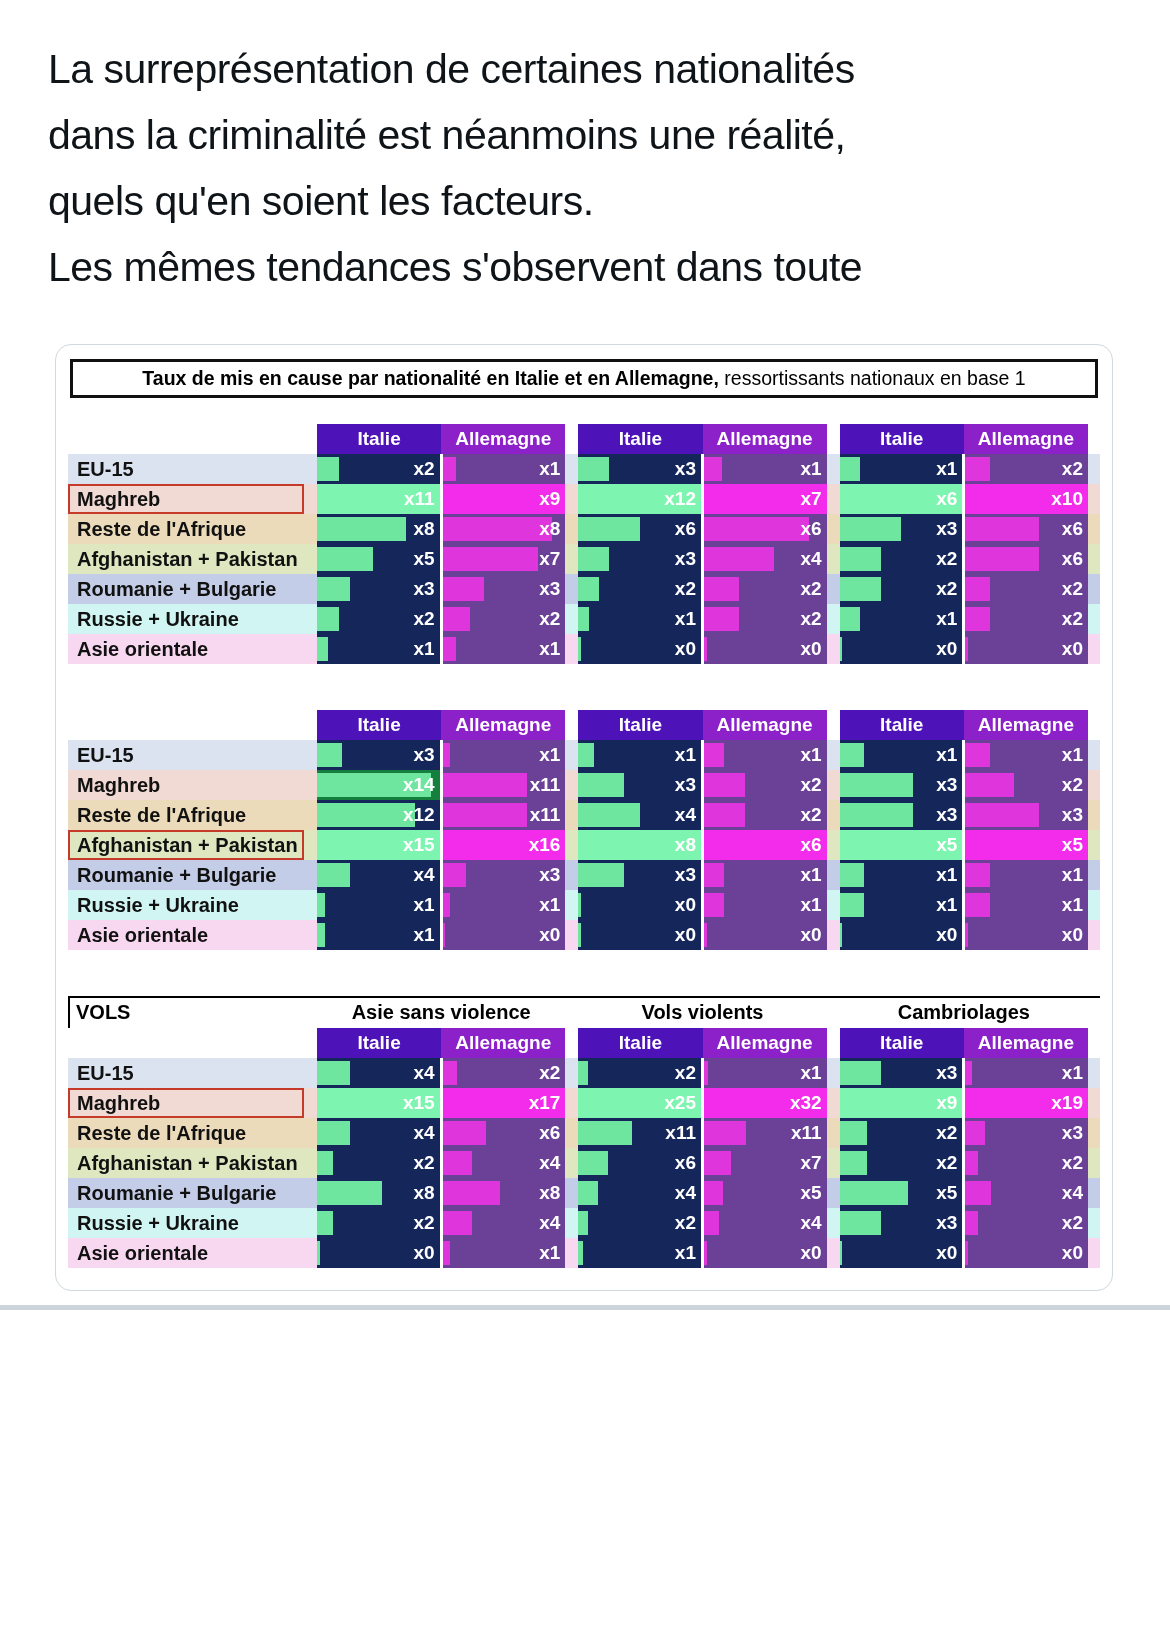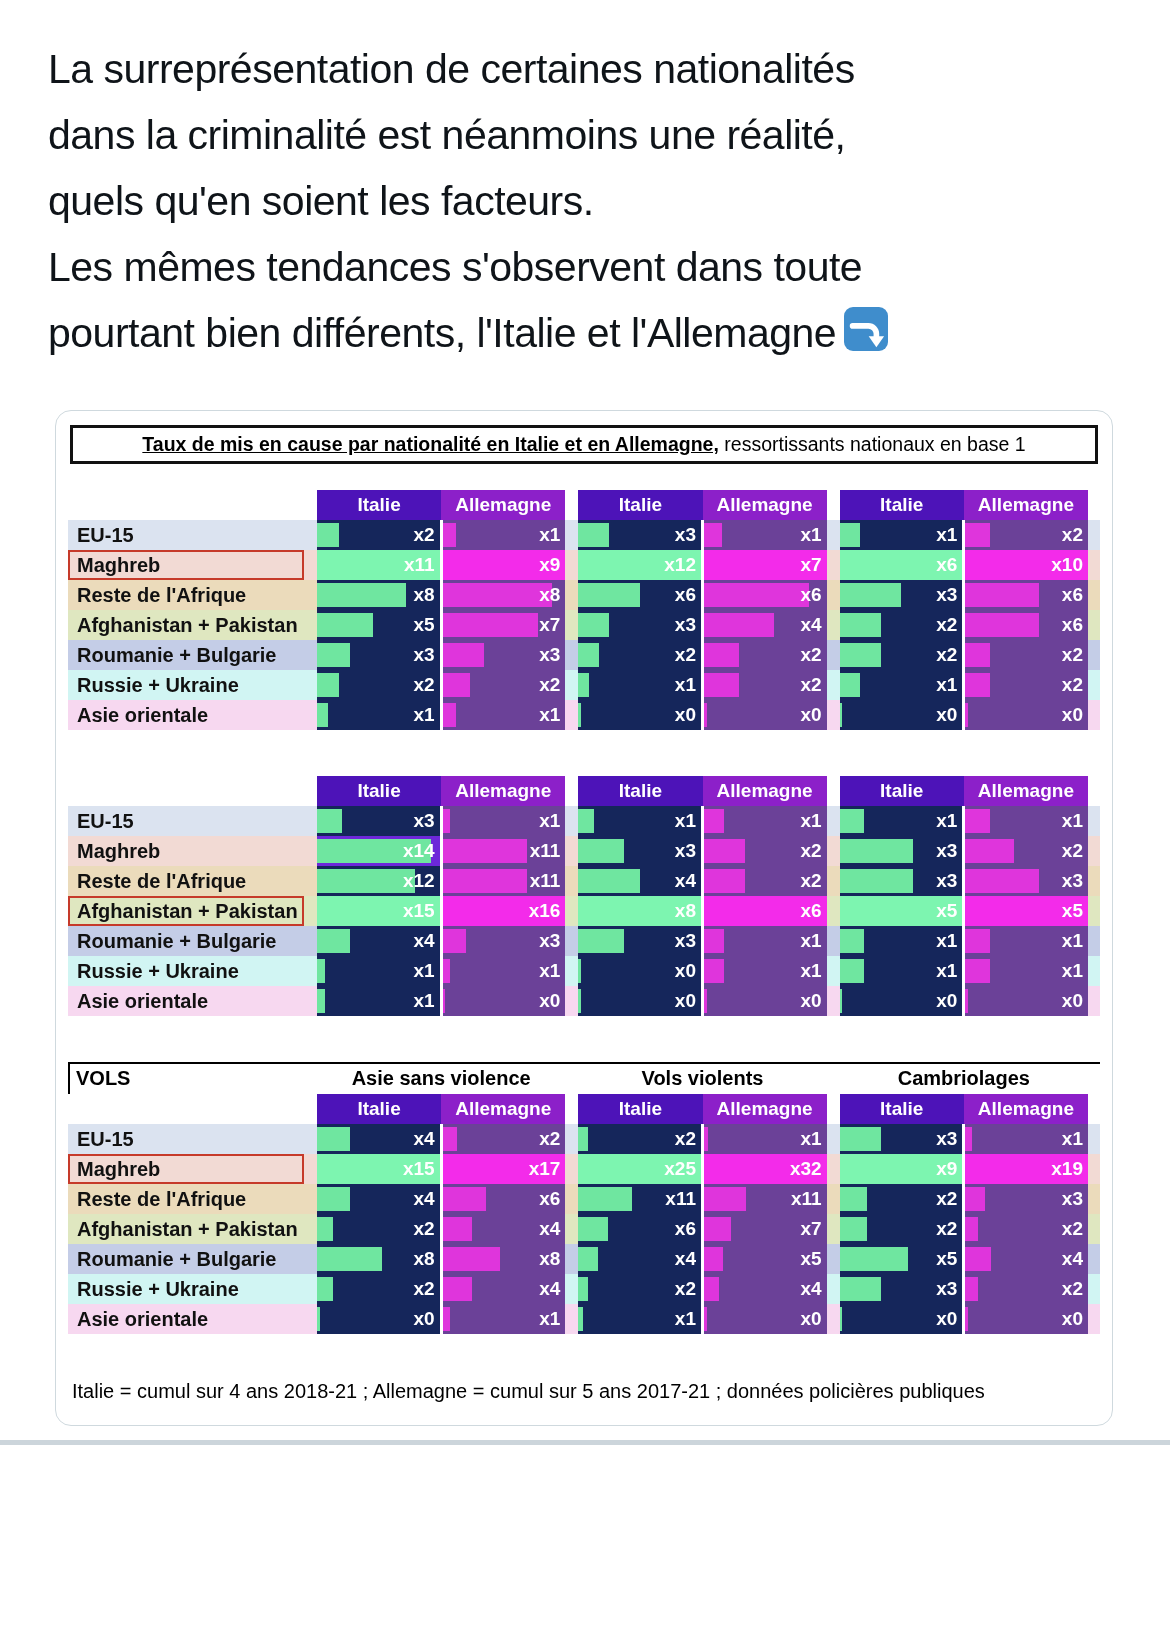--- a/index.html
+++ b/index.html
@@ -2,21 +2,21 @@
 <html><head>
 <meta charset="utf-8">
 <style>
   html,body{margin:0;padding:0;background:#fff;}
   body{width:1170px;font-family:"Liberation Sans","DejaVu Sans",sans-serif;color:#0f1419;}
   .tweet-text{padding:36px 48px 0 48px;font-size:41px;line-height:66px;font-weight:400;letter-spacing:-0.5px;}
   .tweet-line{white-space:nowrap;}
   .emoji-box{display:inline-block;width:44px;height:44px;border-radius:9px;vertical-align:-7px;margin-left:8px;}
   .card{margin:44px 55px 0 55px;width:1058px;border:1px solid #cfd9de;border-radius:16px;background:#fff;padding:12px 12px 22px 12px;box-sizing:border-box;}
   .chart-title{border:3px solid #111;margin:2px 2px 24px 2px;padding:5px 4px;text-align:center;font-size:19.5px;white-space:nowrap;color:#000;}
-  .chart-title b{font-weight:700;text-decoration:underline;}
+  .chart-title b{font-weight:700;}
   .srow{display:grid;grid-template-columns:236px 1fr 1fr 1fr;column-gap:13px;padding-right:12px;align-items:stretch;}
   .section{margin-top:26px;}
   .section + .section{margin-top:46px;}
   .head{border-top:2px solid #000;height:30px;}
   .sec-label{border-left:2px solid #000;padding-left:6px;font-weight:700;font-size:20px;line-height:29px;color:#000;white-space:nowrap;}
   .col-title{text-align:center;font-weight:700;font-size:20px;line-height:29px;color:#000;}
   .country-row{height:30px;}
   .panel{display:flex;}
   .panel.cells{gap:3px;background:#fff;}
   .chead{flex:1;color:#fff;font-weight:700;font-size:19px;line-height:30px;text-align:center;}
@@ -32,24 +32,20 @@
   .bottom-divider{margin-top:14px;width:1170px;height:5px;background:#ccd5db;}
 </style>
 </head>
 <body>
 
 <div class="tweet-text" style="color: rgb(15, 20, 25);">
   <div class="tweet-line">La surreprésentation de certaines nationalités</div>
   <div class="tweet-line">dans la criminalité est néanmoins une réalité,</div>
   <div class="tweet-line">quels qu'en soient les facteurs.</div>
   <div class="tweet-line">Les mêmes tendances s'observent dans toute</div>
-  <div class="tweet-line"><span>pourtant bien différents, l'Italie et l'Allemagne</span><span class="emoji-box" style="background: rgb(63, 141, 204);"><svg width="44" height="44" viewBox="0 0 36 36">
-          <path d="M7 13 H20 a6.5 6.5 0 0 1 6.5 6.5 V22" fill="none" stroke="#fff" stroke-width="4.6" stroke-linecap="round"></path>
-          <polygon points="20.2,21.5 32.8,21.5 26.5,30.5" fill="#fff"></polygon>
-        </svg></span></div>
 </div>
 
 <div class="card">
   <div class="chart-title"><b>Taux de mis en cause par nationalité en Italie et en Allemagne,</b><span> ressortissants nationaux en base 1</span></div>
 
   <div>
       <div class="section">
         <div class="srow country-row">
           <div class=""></div>
           <div class="panel">
@@ -342,21 +338,21 @@
             </div>
             <div class="cell" style="background: rgb(107, 65, 152);">
               <div class="bar" style="background: rgb(223, 53, 220); width: 20%;"></div>
               <div class="val">x1</div>
             </div>
           </div>
         </div>
         <div class="srow drow" style="background: rgb(242, 218, 212);">
           <div class="rlabel">Maghreb</div>
           <div class="panel cells">
-            <div class="cell" style="background: #6d28d9;">
+            <div class="cell" style="background: #15803d;">
               <div class="bar" style="background: rgb(111, 230, 160); width: 93.3333%;"></div>
               <div class="val">x14</div>
             </div>
             <div class="cell" style="background: rgb(107, 65, 152);">
               <div class="bar" style="background: rgb(223, 53, 220); width: 68.75%;"></div>
               <div class="val">x11</div>
             </div>
           </div>
           <div class="panel cells">
             <div class="cell" style="background: rgb(21, 38, 91);">
@@ -794,16 +790,15 @@
             </div>
             <div class="cell" style="background: rgb(107, 65, 152);">
               <div class="bar" style="background: rgb(223, 53, 220); width: 2.2%;"></div>
               <div class="val">x0</div>
             </div>
           </div>
         </div>
       </div>
     </div>
 
-  <div class="footnote">Italie = cumul sur 4 ans 2018-21 ; Allemagne = cumul sur 5 ans 2017-21 ; données policières publiques</div>
 </div>
 
 <div class="bottom-divider"></div>
 
 </body></html>

